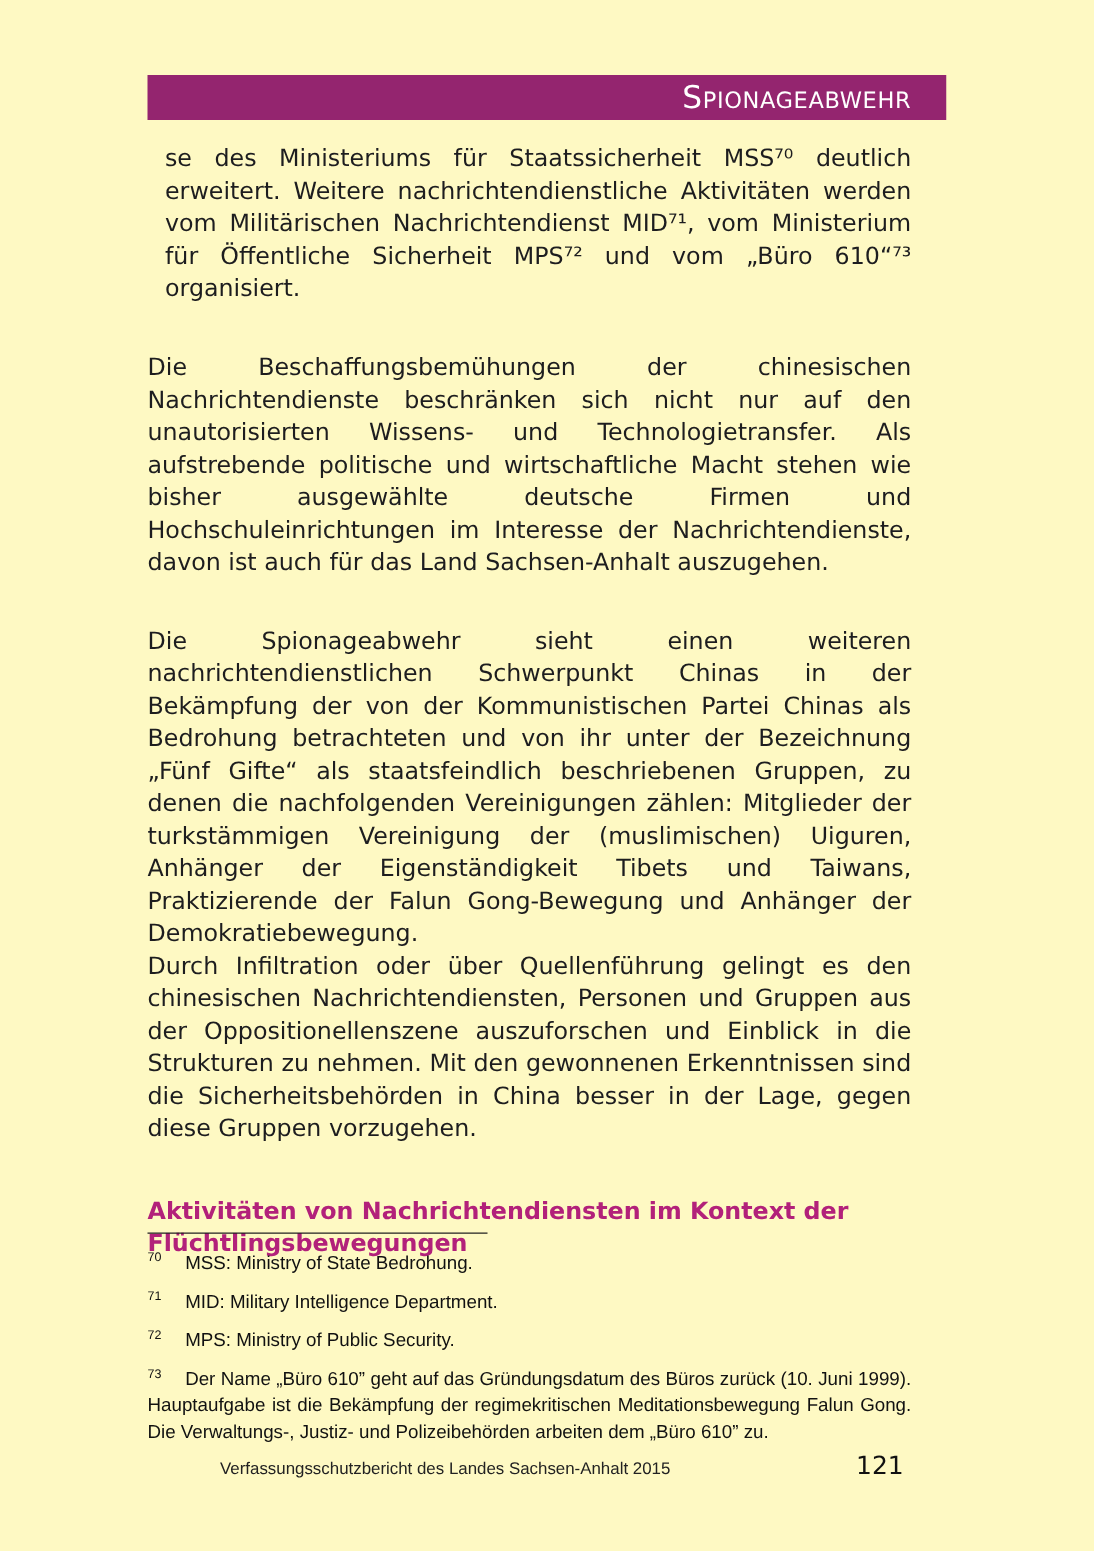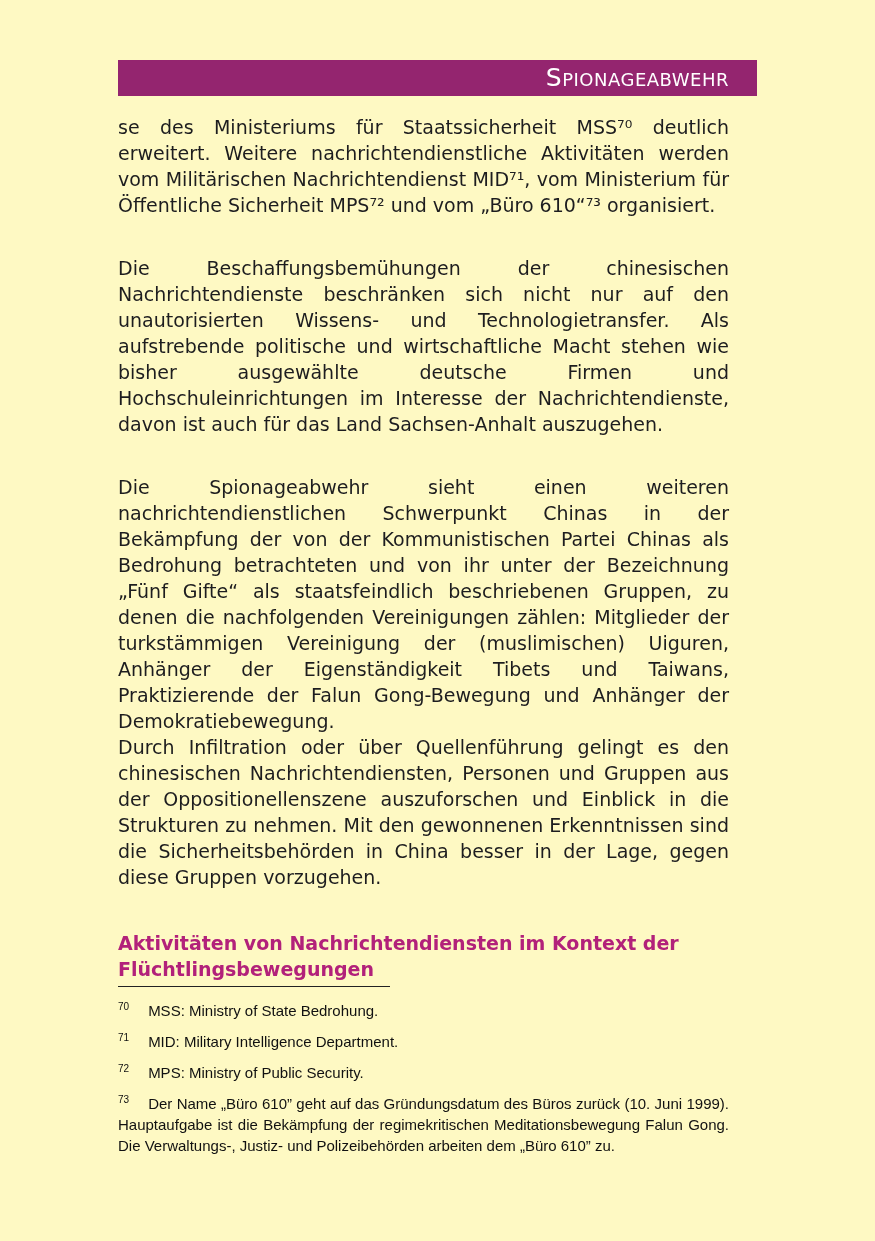--- a/index.html
+++ b/index.html
@@ -40,21 +40,21 @@
     position:absolute;
     left:118px;
     top:108px;
     width:611px;
     font-size:19px;
     line-height:26px;
     text-align:justify;
   }
   .para{margin:0;}
   .para.gap{margin-top:37px;}
-  .para.first{margin-top:6px;}
+  .para.first{margin-top:6px;margin-left:14px;}
   .heading{
     margin:40px 0 26px 0;
     font-size:19px;
     line-height:26px;
     font-weight:700;
     color:var(--heading-color);
     text-align:left;
   }
   .footnotes{
     position:absolute;
@@ -125,14 +125,18 @@
       <sup>71</sup><span class="fn-text">MID: Military Intelligence Department.</span>
     </div>
     <div class="footnote">
       <sup>72</sup><span class="fn-text">MPS: Ministry of Public Security.</span>
     </div>
     <div class="footnote long">
       <sup>73</sup><span class="fn-text">Der Name „Büro 610” geht auf das Gründungsdatum des Büros zurück (10. Juni 1999). Hauptaufgabe ist die Bekämpfung der regimekritischen Meditationsbewegung Falun Gong. Die Verwaltungs-, Justiz- und Polizeibehörden arbeiten dem „Büro 610” zu.</span>
     </div>
   </div>
 
+  <div class="page-footer">
+    <span class="footer-source">Verfassungsschutzbericht des Landes Sachsen-Anhalt 2015</span>
+    <span class="page-number">121</span>
+  </div>
 
 </div>
 
 </body></html>

